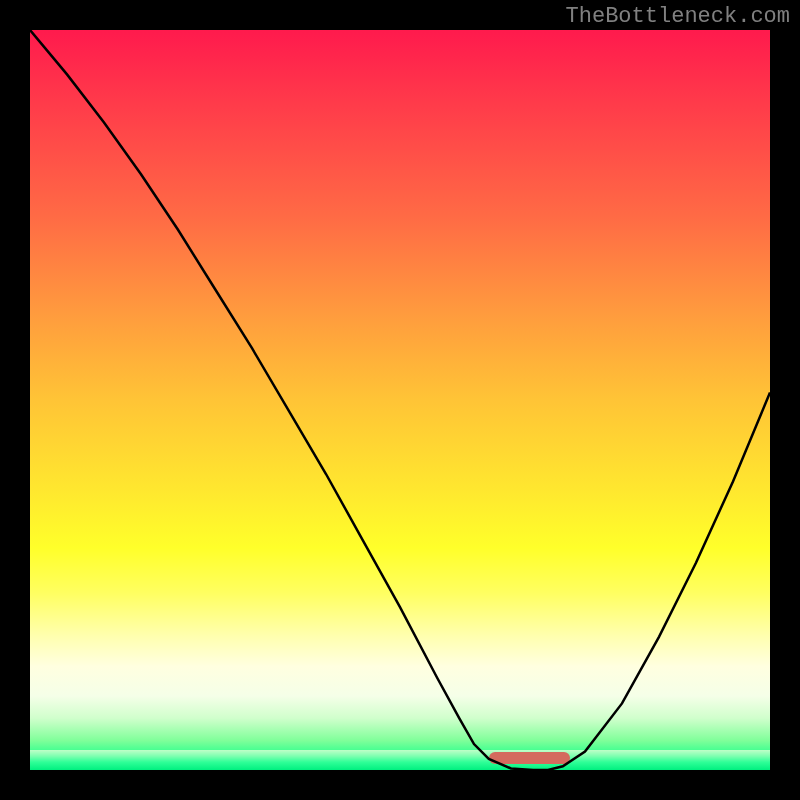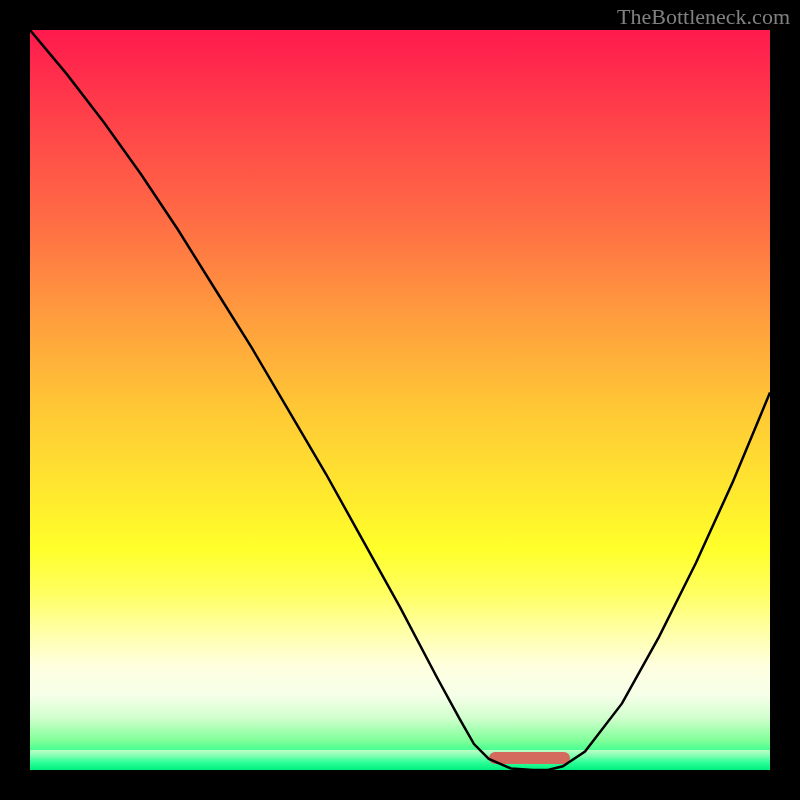--- a/index.html
+++ b/index.html
@@ -60,21 +60,21 @@
     position: absolute;
     inset: 0;
   }
   .watermark {
     position: absolute;
     top: 4px;
     right: 10px;
     color: #808080;
     font-size: 22px;
     font-weight: 500;
-    font-family: Liberation Serif, serif;
+    font-family: Liberation Mono, monospace;
   }
   .flat-marker {
     position: absolute;
     height: 12px;
     background: #d46a5e;
     border-radius: 6px;
   }
 </style>
 </head>
 <body>

